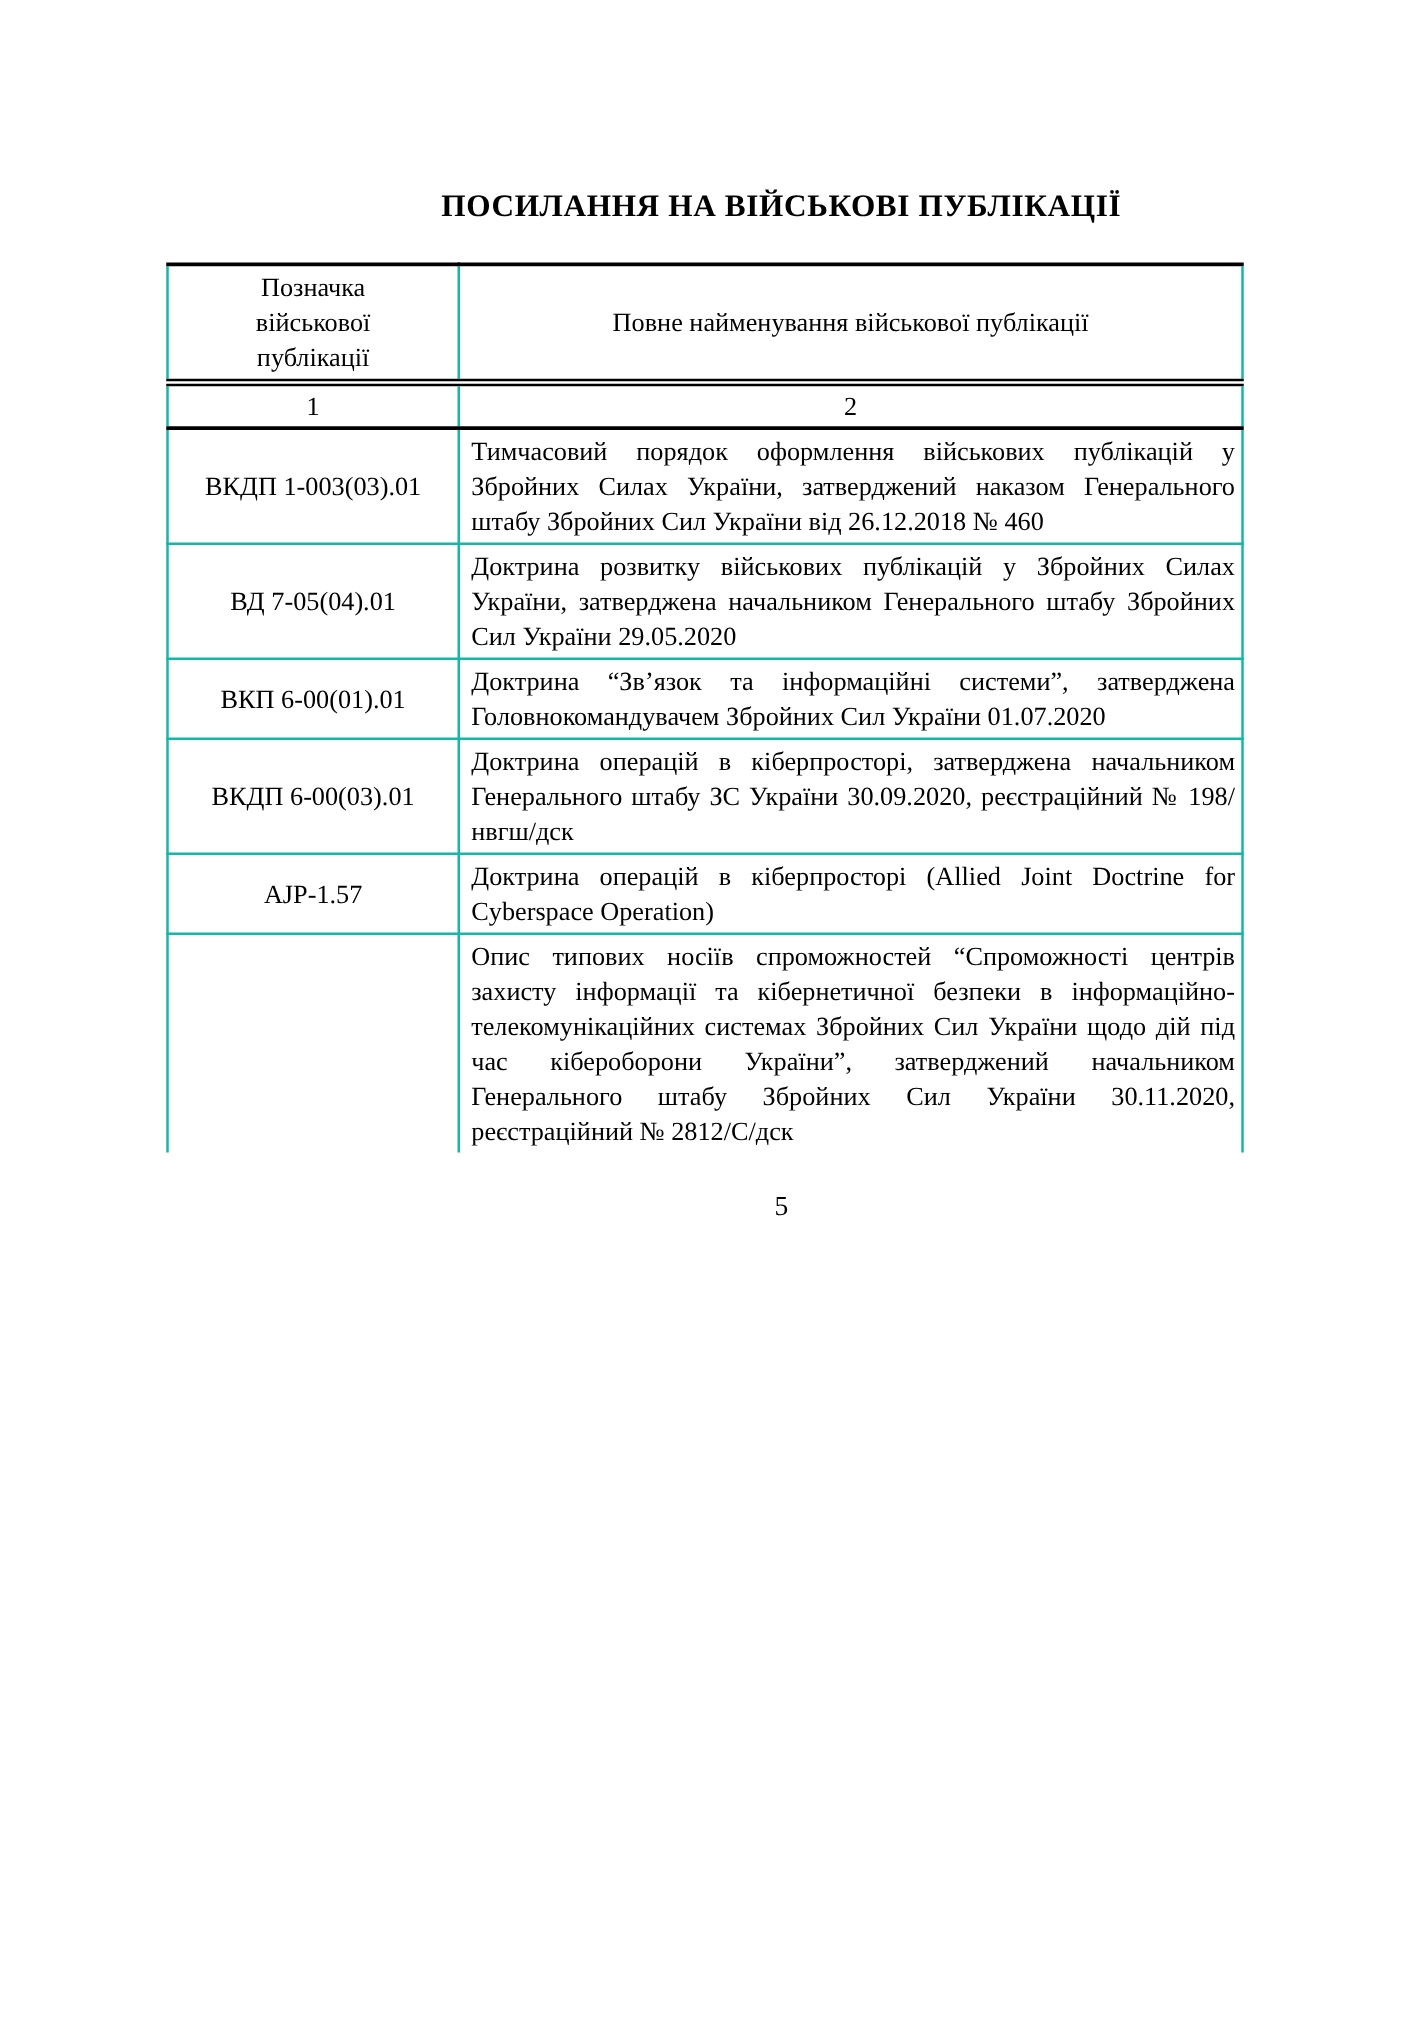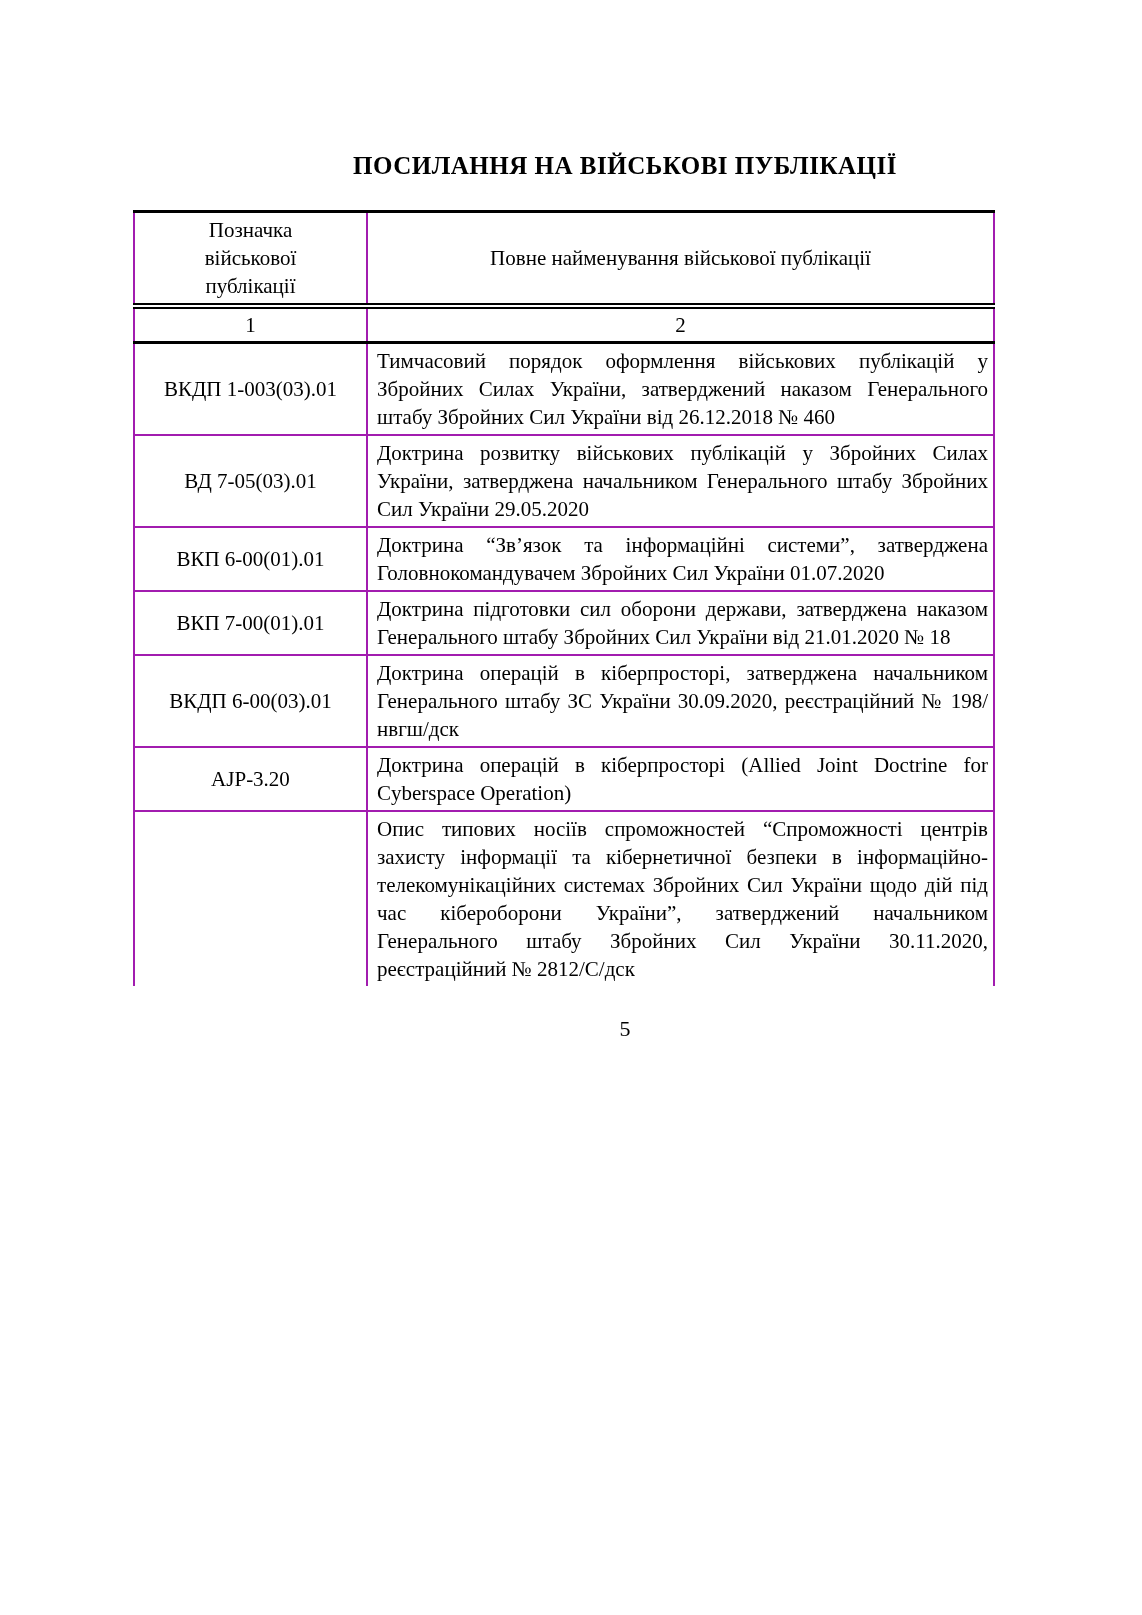--- a/index.html
+++ b/index.html
@@ -32,21 +32,21 @@
     border-collapse: collapse;
     table-layout: fixed;
     width: 860px;
     border-top: 3px solid #000;
     border-left: 2px solid #000;
     border-right: 2px solid #000;
   }
   col.c1col { width: 233px; }
   col.c2col { width: 627px; }
   th, td {
-    border: 2px solid #a21caf;
+    border: 2px solid #14b8a6;
     font-size: 21px;
     line-height: 28px;
     font-weight: normal;
     vertical-align: middle;
   }
   th.hdr1 {
     white-space: pre-line;
     text-align: center;
     padding: 3px 6px;
   }
@@ -105,41 +105,37 @@
       </tr>
     </thead>
     <tbody>
 
   <tr>
     <td class="c1">ВКДП 1-003(03).01</td>
     <td class="c2">Тимчасовий порядок оформлення військових публікацій у Збройних Силах України, затверджений наказом Генерального штабу Збройних Сил України від 26.12.2018 № 460</td>
   </tr>
 
   <tr>
-    <td class="c1">ВД 7-05(03).01</td>
+    <td class="c1">ВД 7-05(04).01</td>
     <td class="c2">Доктрина розвитку військових публікацій у Збройних Силах України, затверджена начальником Генерального штабу Збройних Сил України 29.05.2020</td>
   </tr>
 
   <tr>
     <td class="c1">ВКП 6-00(01).01</td>
     <td class="c2">Доктрина “Зв’язок та інформаційні системи”, затверджена Головнокомандувачем Збройних Сил України 01.07.2020</td>
   </tr>
 
-  <tr>
-    <td class="c1">ВКП 7-00(01).01</td>
-    <td class="c2">Доктрина підготовки сил оборони держави, затверджена наказом Генерального штабу Збройних Сил України від 21.01.2020 № 18</td>
-  </tr>
 
   <tr>
     <td class="c1">ВКДП 6-00(03).01</td>
     <td class="c2">Доктрина операцій в кіберпросторі, затверджена начальником Генерального штабу ЗС України 30.09.2020, реєстраційний № 198/нвгш/дск</td>
   </tr>
 
   <tr>
-    <td class="c1">AJP-3.20</td>
+    <td class="c1">AJP-1.57</td>
     <td class="c2">Доктрина операцій в кіберпросторі (Allied Joint Doctrine for Cyberspace Operation)</td>
   </tr>
 
 
 
 
   <tr>
     <td class="c1"></td>
     <td class="c2">Опис типових носіїв спроможностей “Спроможності центрів захисту інформації та кібернетичної безпеки в інформаційно-телекомунікаційних системах Збройних Сил України щодо дій під час кібероборони України”, затверджений начальником Генерального штабу Збройних Сил України 30.11.2020, реєстраційний № 2812/С/дск</td>
   </tr>

